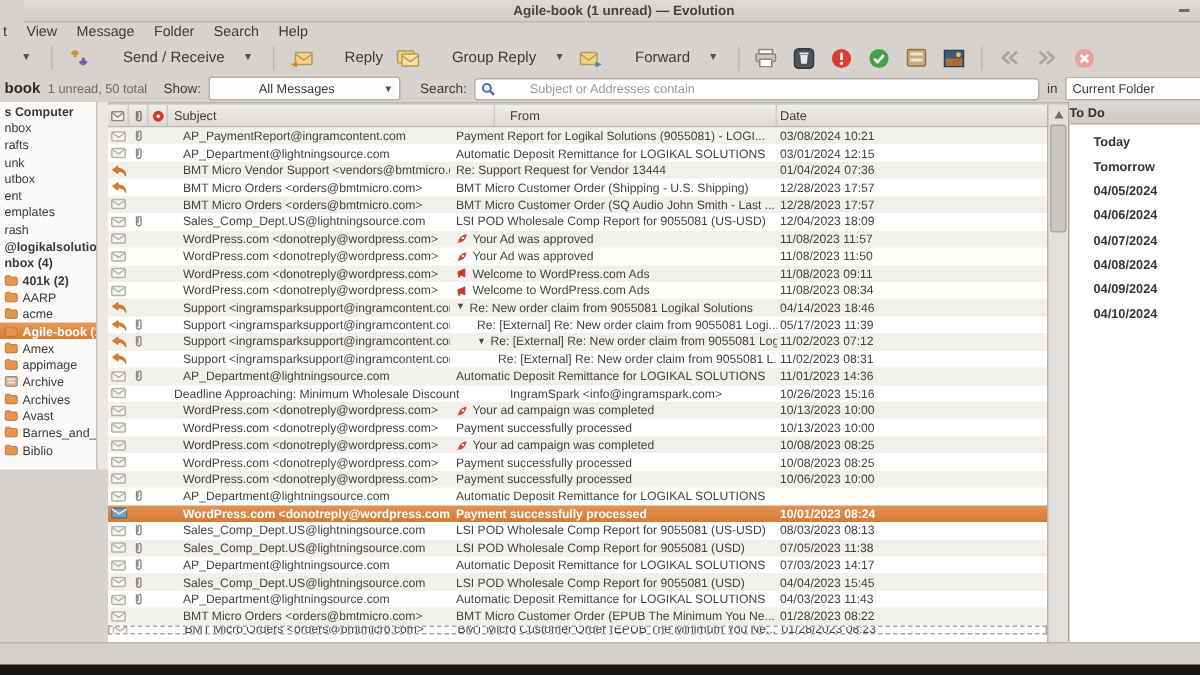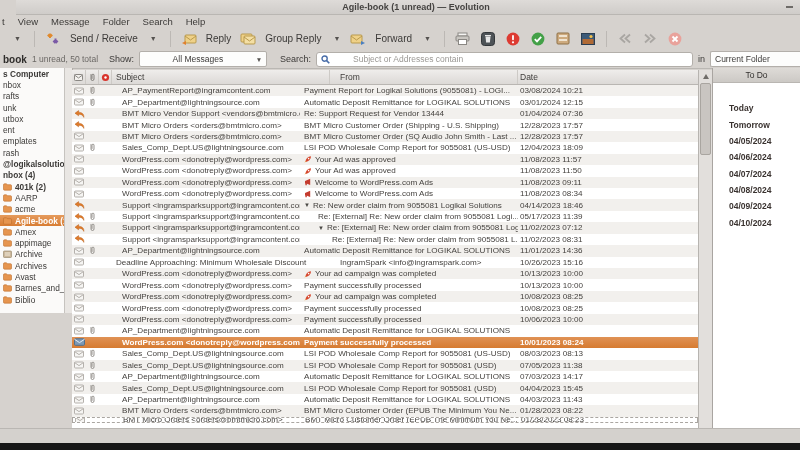--- a/index.html
+++ b/index.html
@@ -10,21 +10,21 @@
   .winctl{position:absolute;right:4px;top:2px;display:flex;gap:6px;}
   .ctl{width:11px;height:10px;display:flex;align-items:center;justify-content:center;}
   .ctl .min{width:7px;height:2px;background:#6e6b68;}
   .ctl .max{width:7px;height:6px;border:1.5px solid #6e6b68;}
   
   .menubar{position:absolute;left:0;top:15px;width:800px;height:12px;display:flex;align-items:center;gap:13px;padding-left:2px;}
   .mi{font-size:9.5px;color:#3c3a38;cursor:default;}
   
   .toolbar{position:absolute;left:0;top:27px;width:800px;height:23px;display:flex;align-items:center;gap:5px;padding-left:10px;}
   .tsep{width:1px;height:16px;background:#bcb8b4;margin:0 4px;}
-  .tbtn{display:flex;align-items:center;gap:4px;font-size:10px;color:#3c3a38;padding:2px 3px;}
+  .tbtn{display:flex;align-items:center;gap:4px;font-size:10px;color:#3c3a38;padding:2px 3px;margin-left:12px;}
   .caret{font-size:7px;color:#55524f;padding:0 4px;}
   .tbicon{width:18px;height:16px;display:flex;align-items:center;justify-content:center;}
   
   .filterbar{position:absolute;left:0;top:50px;width:800px;height:18px;display:flex;align-items:center;gap:5px;padding-left:3px;border-bottom:1px solid #bab7b3;}
   .fname{font-size:10px;font-weight:bold;color:#2f2d2b;}
   .fcount{font-size:8.5px;color:#6b6865;margin-right:6px;}
   .flabel{font-size:9px;color:#3c3a38;}
   .combo{background:#fdfdfc;border:1px solid #b3afaa;border-radius:2px;height:14px;display:flex;align-items:center;font-size:8.5px;color:#3c3a38;padding:0 4px;position:relative;}
   .combo .cv{flex:1;text-align:center;}
   .combo .ca{font-size:6.5px;color:#55524f;margin-left:4px;}
@@ -55,21 +55,21 @@
   .c-flag{width:13px;}
   .c-from{width:188px;padding-left:10px;}
   .c-subj{width:218px;padding-left:4px;gap:2px;}
   .c-date{flex:1;padding-left:2px;}
   .exp{font-size:6px;color:#4a4845;margin-right:1px;}
   .list-scroll{position:absolute;left:698px;top:70px;width:13px;height:358px;background:#e2dfdc;border-left:1px solid #b7b4b0;}
   .stepper{width:0;height:0;border-left:3.5px solid transparent;border-right:3.5px solid transparent;border-bottom:5px solid #6f6c68;margin:4px auto 0;}
   .thumb{width:9px;height:70px;background:#c9c5c1;border:1px solid #a9a5a0;border-radius:2px;margin:4px auto 0;}
   
   .todo{position:absolute;left:712px;top:68px;width:88px;height:360px;background:#ffffff;border-left:1px solid #a9a5a1;box-sizing:border-box;}
-  .todohdr{height:14px;background:linear-gradient(#dedbd7,#ccc9c5);border-bottom:1px solid #b9b6b2;display:flex;align-items:center;justify-content:center;font-size:8.5px;font-weight:normal;color:#33312f;}
+  .todohdr{height:14px;background:linear-gradient(#dedbd7,#ccc9c5);border-bottom:1px solid #b9b6b2;display:flex;align-items:center;font-size:8.5px;font-weight:bold;color:#33312f;}
   .todoitem{font-size:8.5px;font-weight:bold;color:#3a3330;padding:3.2px 0 3.2px 16px;}
   
   .bottomstrip{position:absolute;left:0;top:428px;width:800px;height:15px;background:#d4d1cd;border-top:1px solid #bab7b3;}
   .blackbar{position:absolute;left:0;top:443px;width:800px;height:7px;background:#161616;}
   svg{display:block;}
 </style>
 </head>
 <body>
 
 <div class="win">
@@ -921,21 +921,21 @@
 
   <div class="list-scroll">
     <div class="stepper"></div>
     <div class="thumb"></div>
   </div>
 
   <div class="todo">
     <div class="todohdr">
         <span>To Do</span>
       </div>
-    <div style="padding-top:17px;">
+    <div style="padding-top:3px;">
         <div class="todoitem">Today</div>
         <div class="todoitem">Tomorrow</div>
         <div class="todoitem">04/05/2024</div>
         <div class="todoitem">04/06/2024</div>
         <div class="todoitem">04/07/2024</div>
         <div class="todoitem">04/08/2024</div>
         <div class="todoitem">04/09/2024</div>
         <div class="todoitem">04/10/2024</div>
       </div>
   </div>

